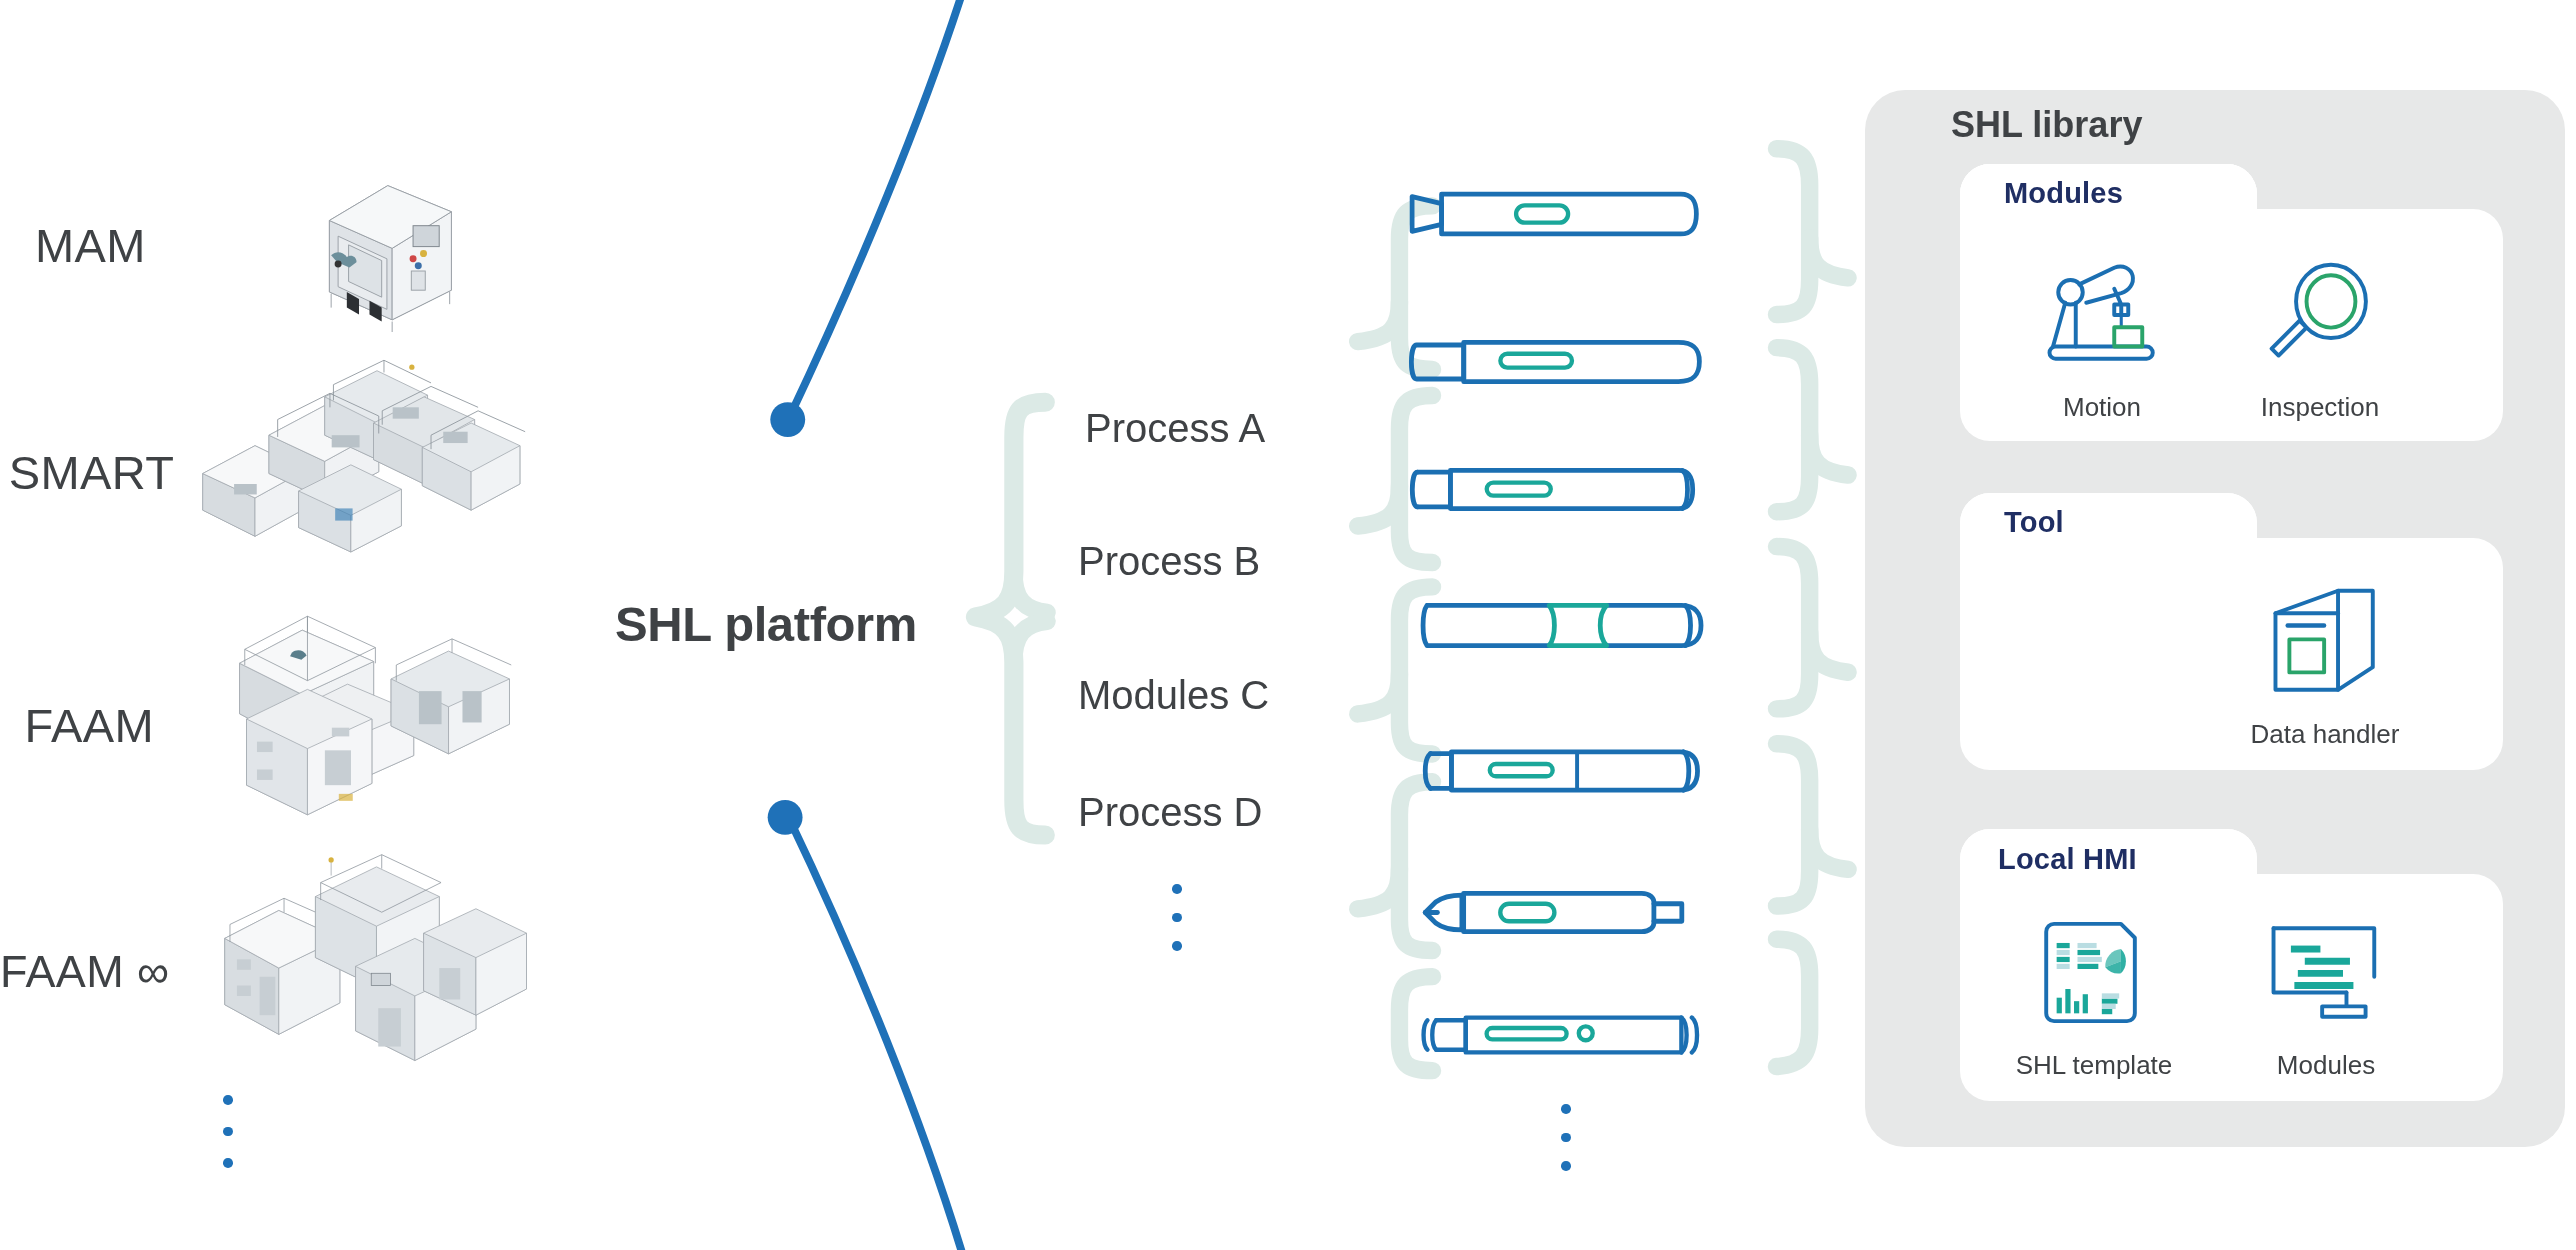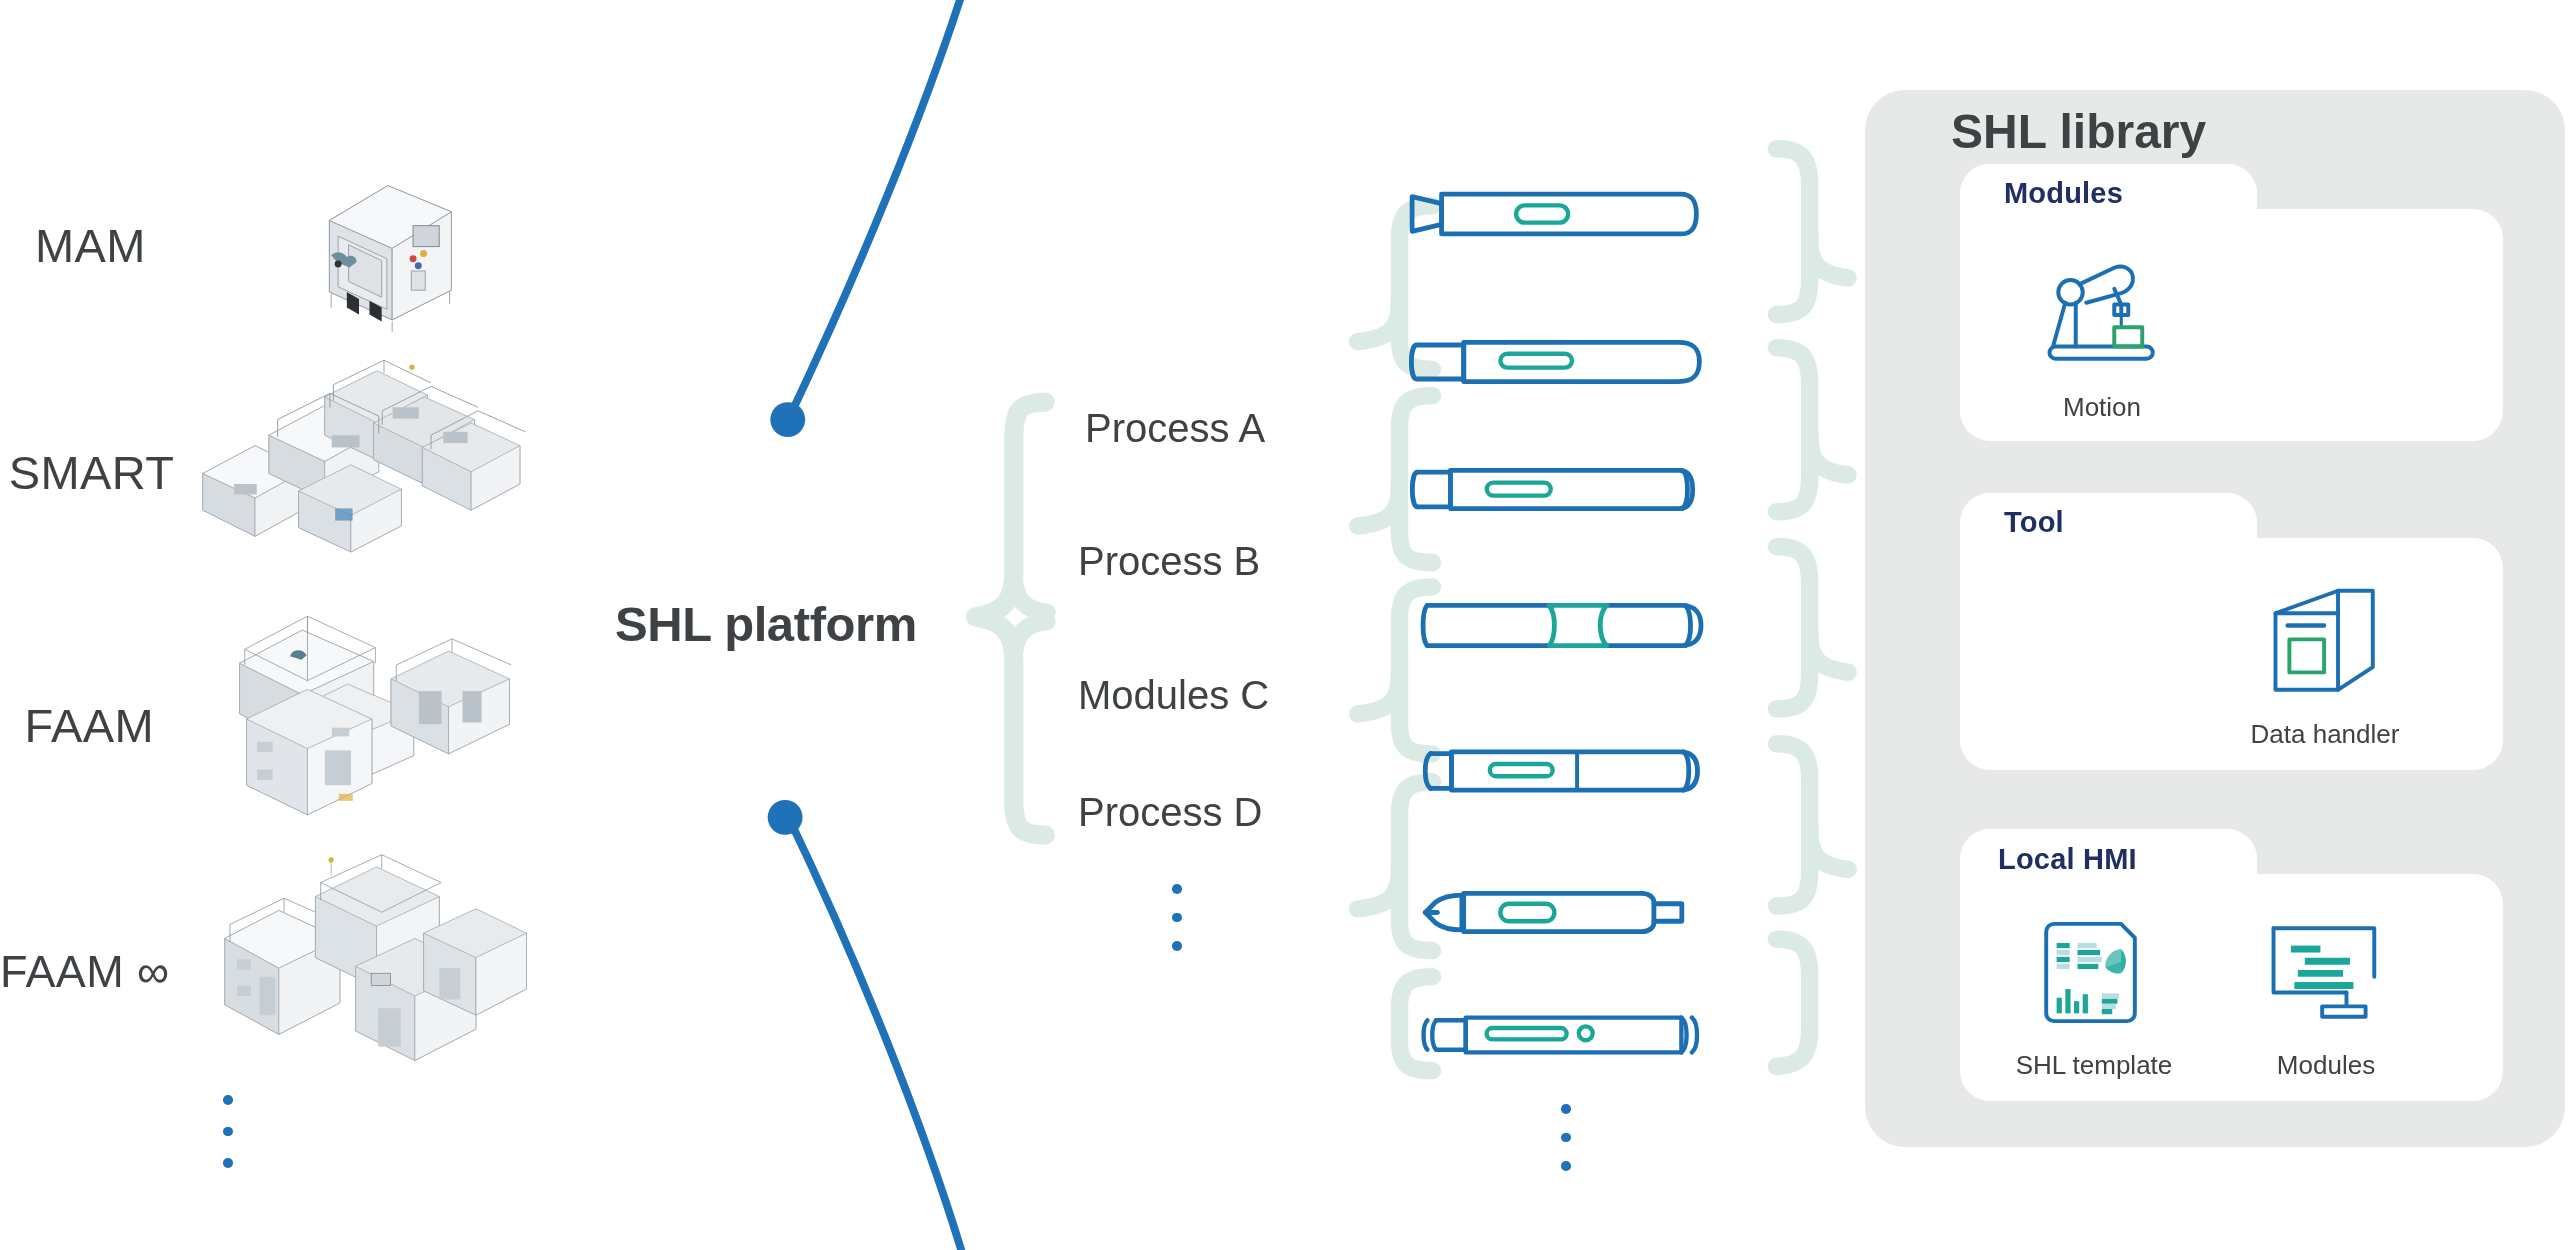--- a/index.html
+++ b/index.html
@@ -87,21 +87,21 @@
     font-size: 29px;
     font-weight: 700;
     color: #1f2e63;
     letter-spacing: 0.2px;
     white-space: nowrap;
     z-index: 4;
   }
   #library-title {
     position: absolute;
     left: 1951px; top: 104px;
-    font-size: 48px;
+    font-size: 36px;
     font-weight: 700;
     color: #3f4245;
     white-space: nowrap;
     z-index: 6;
   }
   .icon-cell {
     position: absolute;
     text-align: center;
     width: 218px;
   }
@@ -429,20 +429,32 @@
           <path d="M78 26 L86 44 L86 56 M78 44 L94 44 L94 56 L78 56 Z"></path>
           <path d="M86 56 L86 70" stroke-width="3.5"></path>
           <rect x="4" y="92" width="118" height="14" rx="7"></rect>
         </g>
         <path d="M78 70 L110 70 L110 92 L78 92 Z" fill="none" stroke="#2aa46a" stroke-width="4.5" stroke-linejoin="round"></path>
       </svg>
     </div>
     <div class="caption">Motion</div>
   </div>
 
+  <div class="icon-cell" style="left:2211px; top:249px;">
+    <div class="glyph">
+      <svg width="105" height="103" viewBox="0 0 120 118">
+        <g fill="none" stroke="#1b6fb2" stroke-width="4.5" stroke-linecap="round" stroke-linejoin="round">
+          <ellipse cx="72" cy="44" rx="40" ry="42"></ellipse>
+          <path d="M44 74 L12 106 L4 98 L36 66 Z"></path>
+        </g>
+        <ellipse cx="72" cy="44" rx="28" ry="30" fill="none" stroke="#2aa46a" stroke-width="4.5"></ellipse>
+      </svg>
+    </div>
+    <div class="caption">Inspection</div>
+  </div>
 
   <div class="section-card" style="left:1960px; top:538px; height:232px; border-radius:0 30px 30px 30px;"></div>
   <div class="section-card" style="left:1960px; top:493px; height:79px; width:297px; border-radius:30px 30px 0 0;"></div>
   <div class="section-title" style="left:2004px; top:506px;">Tool</div>
 
 
   <div class="icon-cell" style="left:2216px; top:576px;">
     <div class="glyph">
       <svg width="110" height="106" viewBox="0 0 126 122">
         <g fill="none" stroke="#1b6fb2" stroke-width="4.5" stroke-linejoin="round" stroke-linecap="round">

